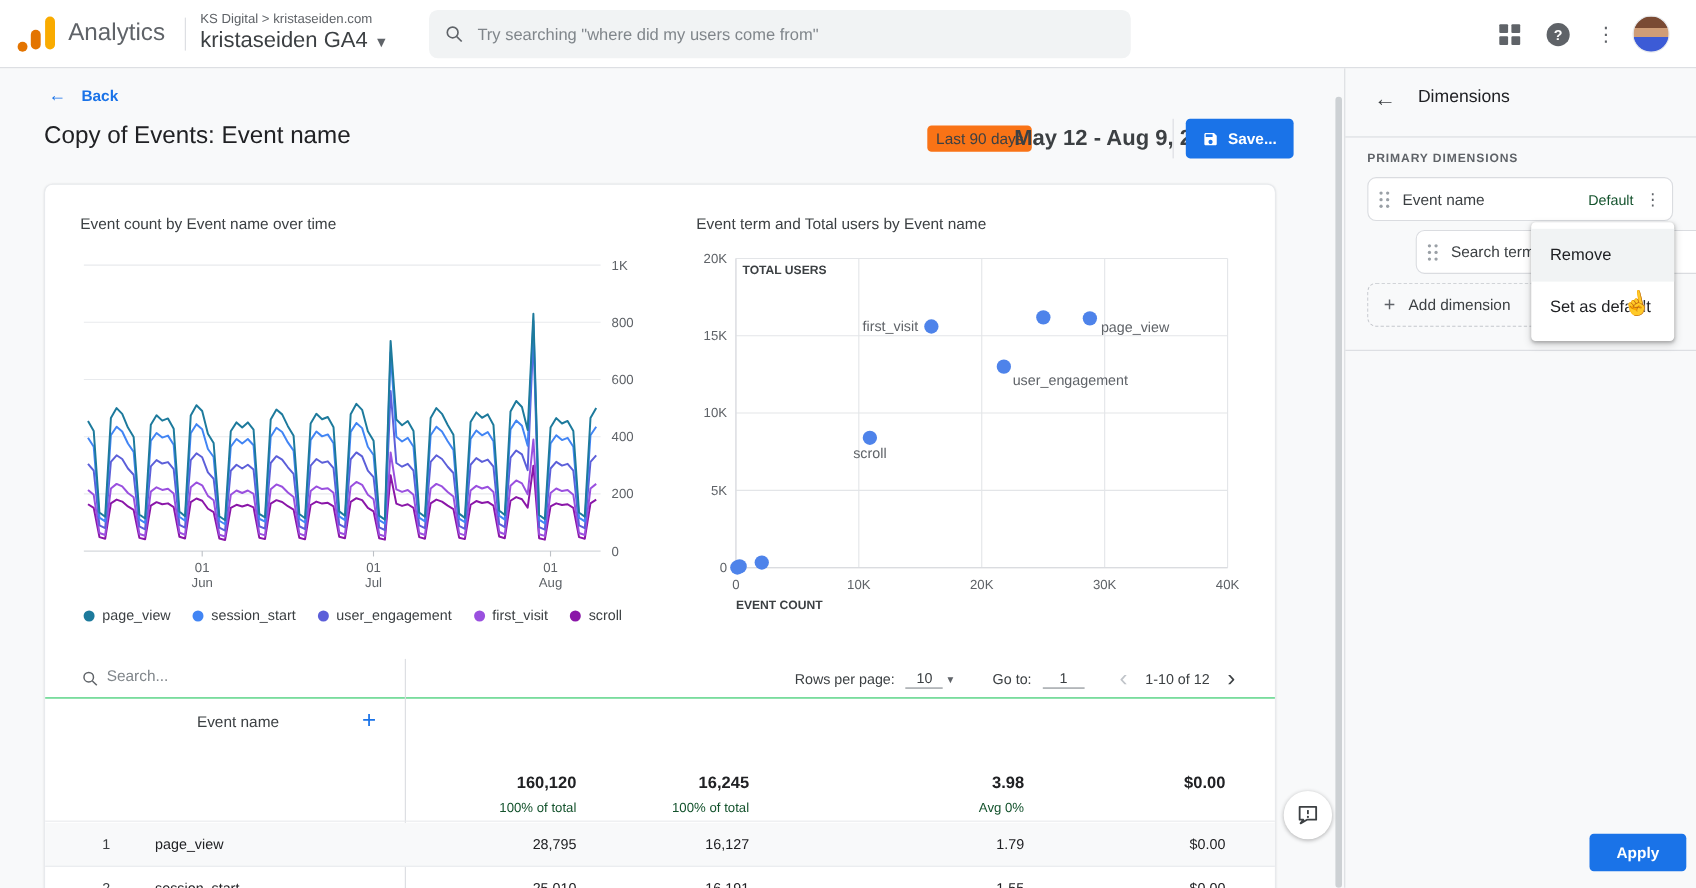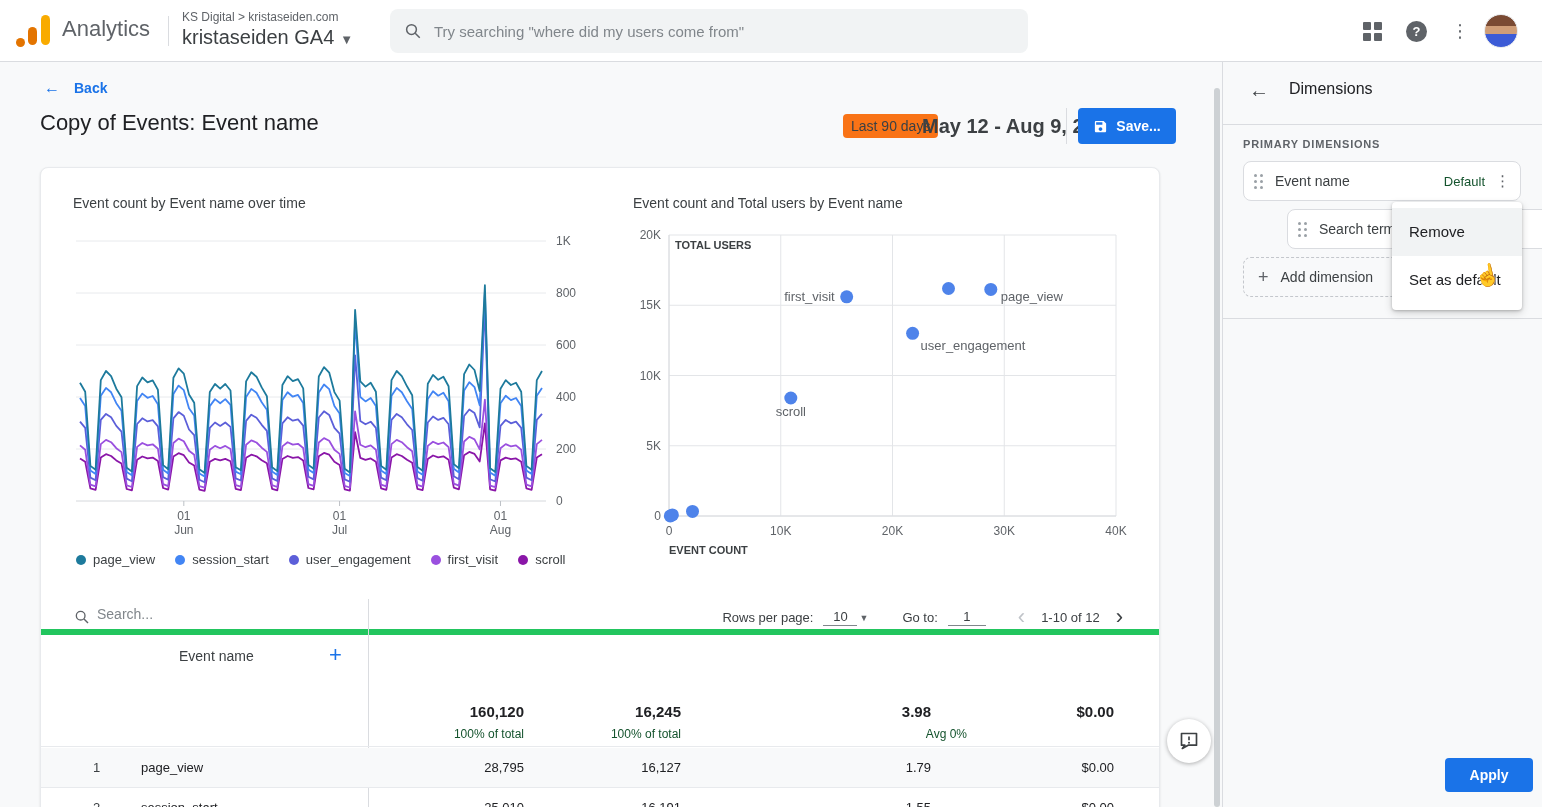--- a/index.html
+++ b/index.html
@@ -45,21 +45,21 @@
     border-radius:8px; border:1px solid #e8eaed; box-shadow:0 1px 2px rgba(60,64,67,.15); overflow:hidden; }
   .chart-title { position:absolute; font-size:14px; color:#3c4043; }
   #line-title { left:32px; top:27px; }
   #scatter-title { left:592px; top:27px; }
   #line-svg { position:absolute; left:35px; top:63px; }
   #scatter-svg { position:absolute; left:586px; top:59px; }
   #legend { position:absolute; left:35px; top:384px; display:flex; gap:20px; align-items:center; }
   .lg-item { display:flex; align-items:center; gap:7px; font-size:13px; color:#3c4043; }
   .lg-dot { width:10px; height:10px; border-radius:50%; }
   #col-div { position:absolute; left:327px; top:431px; width:1px; height:269px; background:#dadce0; }
-  #search-row { position:absolute; left:0; top:431px; width:1120px; height:36px; border-bottom:6px solid #22c55e; }
+  #search-row { position:absolute; left:0; top:431px; width:1120px; height:36px; border-bottom:1px solid #22c55e; }
   #tbl-search { position:absolute; left:56px; top:7px; width:220px; border:none; outline:none;
     font-size:14px; color:#3c4043; font-family:inherit; }
   #tbl-search::placeholder { color:#80868b; }
   #search-row svg { position:absolute; left:33px; top:10px; }
   #pager { position:absolute; right:32px; top:0; height:36px; display:flex; align-items:center;
     gap:10px; font-size:13px; color:#3c4043; }
   .pager-ul { display:inline-block; min-width:34px; text-align:center; border-bottom:1px solid #80868b; padding-bottom:1px; }
   #rpp-caret { font-size:9px; color:#5f6368; margin-left:2px; }
   .chev { font-size:22px; line-height:20px; padding:0 6px; cursor:pointer; }
   .chev.disabled { color:#c0c4c9; }
@@ -210,21 +210,21 @@
       <div class="lg-item">
         <span class="lg-dot" style="background:#9a50df"></span>
         <span>first_visit</span>
       </div>
       <div class="lg-item">
         <span class="lg-dot" style="background:#8a16a8"></span>
         <span>scroll</span>
       </div>
     </div>
 
-  <div id="scatter-title" class="chart-title">Event count and Total users by Event name</div>
+  <div id="scatter-title" class="chart-title">Event term and Total users by Event name</div>
   <svg id="scatter-svg" width="530" height="336">
       <line x1="42" y1="8" x2="489" y2="8" stroke="#e3e5e8"></line>
       <line x1="42" y1="78.25" x2="489" y2="78.25" stroke="#e3e5e8"></line>
       <line x1="42" y1="148.5" x2="489" y2="148.5" stroke="#e3e5e8"></line>
       <line x1="42" y1="218.75" x2="489" y2="218.75" stroke="#e3e5e8"></line>
       <line x1="42" y1="289" x2="489" y2="289" stroke="#e3e5e8"></line>
       <line x1="42" y1="8" x2="42" y2="289" stroke="#e3e5e8"></line>
       <line x1="153.75" y1="8" x2="153.75" y2="289" stroke="#e3e5e8"></line>
       <line x1="265.5" y1="8" x2="265.5" y2="289" stroke="#e3e5e8"></line>
       <line x1="377.25" y1="8" x2="377.25" y2="289" stroke="#e3e5e8"></line>
@@ -285,21 +285,21 @@
   <div id="totals">
     <div class="vals">
         <div class="tv" style="width: 156px;">160,120</div>
         <div class="tv" style="width: 157px;">16,245</div>
         <div class="tv" style="width: 250px;">3.98</div>
         <div class="tv" style="width: 183px;">$0.00</div>
       </div>
     <div class="subs">
         <div class="ts" style="width: 156px;">100% of total</div>
         <div class="ts" style="width: 157px;">100% of total</div>
-        <div class="ts" style="width: 250px; margin-left: 36px;">Avg 0%</div>
+        <div class="ts" style="width: 250px;">Avg 0%</div>
         <div class="ts" style="width: 183px;"></div>
       </div>
   </div>
 
   <div id="rows">
       <div class="trow alt" style="top: 580px;">
         <span class="num">1</span>
         <span class="nm">page_view</span>
         <div class="cells">
           <div class="tc" style="width:156px">28,795</div>

